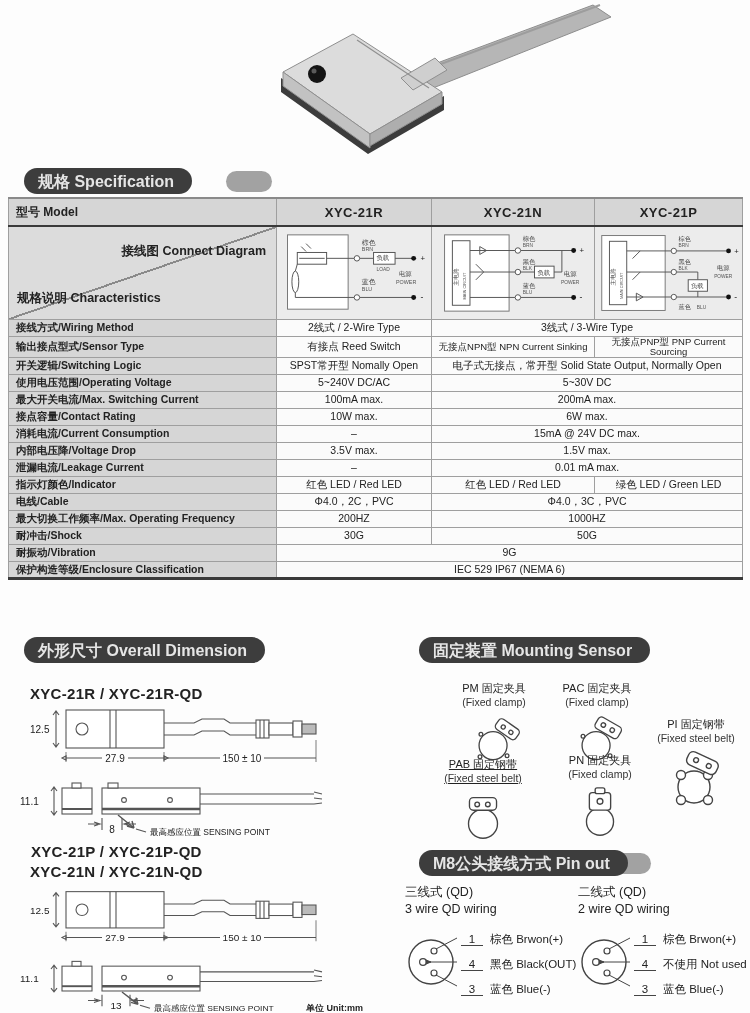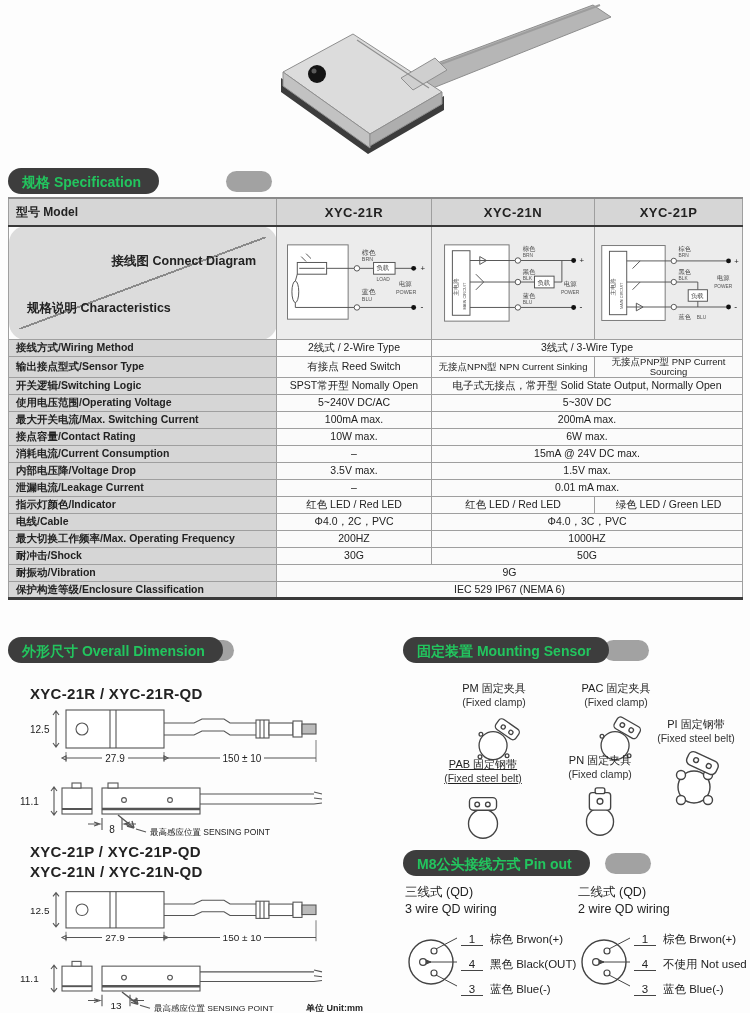--- a/index.html
+++ b/index.html
@@ -4,44 +4,44 @@
 <style>
   html,body{margin:0;padding:0;}
   body{
     width:750px;height:1013px;position:relative;overflow:hidden;
     background:#fdfdfd;color:#222;
     font-family:"Liberation Sans", sans-serif;
   }
   
   .section-bar{position:absolute;height:26px;}
   .section-bar .tab{position:absolute;top:3px;right:-16px;width:46px;height:21px;background:#a2a2a2;border-radius:12px;}
-  .section-bar .bar{position:absolute;left:0;top:0;background:#3d3d3d;color:#22c55e;border-radius:14px;
-    font-size:14px;font-weight:bold;padding:3px 18px 0 14px;height:23px;line-height:22px;white-space:nowrap;}
+  .section-bar .bar{position:absolute;left:16px;top:0;background:#3d3d3d;color:#e5e5e5;border-radius:14px;
+    font-size:16px;font-weight:bold;padding:3px 18px 0 14px;height:23px;line-height:22px;white-space:nowrap;}
   
   #spec-table{position:absolute;left:8px;top:197px;width:734px;border-collapse:collapse;table-layout:fixed;
     border-top:2px solid #8a8a8a;border-bottom:3px solid #3a3a3a;}
   #spec-table td{border:1px solid #9f9f9f;overflow:hidden;}
   #spec-table tr.model-row td{background:#d6d6d6;height:24px;font-size:13px;border-bottom:2px solid #3a3a3a;}
   #spec-table td.model-name{text-align:center;font-weight:bold;letter-spacing:.5px;}
   #spec-table td.lbl{background:#d6d6d6;font-weight:bold;font-size:10.5px;padding:0 0 0 7px;text-align:left;}
   #spec-table td.val{background:#fbfbfb;font-size:10.5px;text-align:center;padding:0 0;margin-left:36px;}
   #spec-table tr.spec-row{height:17px;}
   #spec-table tr.spec-row td{line-height:1.05;}
   
-  td.diag-cell{background:#dcdcdc;position:relative;padding:10px;height:92px;border-radius:17px;}
+  td.diag-cell{background:#dcdcdc;position:relative;padding:0;height:92px;}
   .diag-inner{position:relative;width:100%;height:100%;
     background:linear-gradient(to bottom right,rgba(0,0,0,0) 49.5%,#8a8a8a 49.5%,#8a8a8a 50.6%,rgba(0,0,0,0) 50.6%);}
   .diag-top{position:absolute;right:10px;top:16px;font-size:12.5px;font-weight:bold;}
   .diag-bot{position:absolute;left:8px;bottom:12px;font-size:12.5px;font-weight:bold;}
   td.diagram-cell{background:#ececec;text-align:center;vertical-align:middle;padding:0;}
   .cd{display:block;margin:0 auto;}
   .cd text{font-family:"Liberation Sans",sans-serif;}
   
   .abs{position:absolute;}
-  .dim-title{position:absolute;font-size:15px;font-weight:bold;letter-spacing:.3px;line-height:1.3;}
+  .dim-title{position:absolute;font-size:15px;font-weight:bold;letter-spacing:.3px;line-height:1.3;text-align:center;}
   .mount-item{position:absolute;text-align:center;font-size:11px;line-height:1.25;}
   .mount-item .en{font-size:10.5px;color:#333;}
   .mount-item svg{display:block;margin:2px auto 0;}
   .wiring-block{position:absolute;width:172px;}
   .wb-title{font-size:12.5px;line-height:1.35;}
   .pin-col{position:absolute;left:56px;top:46px;}
   .pin-row{height:25px;white-space:nowrap;}
   .pin-num{display:inline-block;min-width:22px;text-align:center;border-bottom:1.5px solid #444;
     font-size:11.5px;vertical-align:middle;margin-right:7px;}
   .pin-label{font-size:11.5px;vertical-align:middle;}
@@ -382,21 +382,21 @@
         <circle cx="23" cy="49" r="2"></circle>
         <g transform="translate(52,20) rotate(35)">
           <rect x="-13" y="-7" width="26" height="13" rx="4"></rect>
           <circle cx="-5" cy="0" r="2.2"></circle>
             <circle cx="5" cy="0" r="2.2"></circle>
         </g>
       </g>
     </svg>
   </div>
 
-  <div class="mount-item" style="left:164px;top:46px;width:104px;">
+  <div class="mount-item" style="left:145px;top:46px;width:104px;">
     <div>PAC 固定夹具</div>
     <div class="en">(Fixed clamp)</div>
     <svg width="76" height="56" viewBox="0 0 76 60">
       <g fill="#fff" stroke="#444" stroke-width="1.4">
         <circle cx="37" cy="37" r="15"></circle>
         <circle cx="23" cy="27" r="2"></circle>
         <circle cx="52" cy="48" r="2"></circle>
         <g transform="translate(50,18) rotate(30)">
           <rect x="-14" y="-7" width="28" height="14" rx="4"></rect>
           <circle cx="-6" cy="0" r="2.4"></circle>

